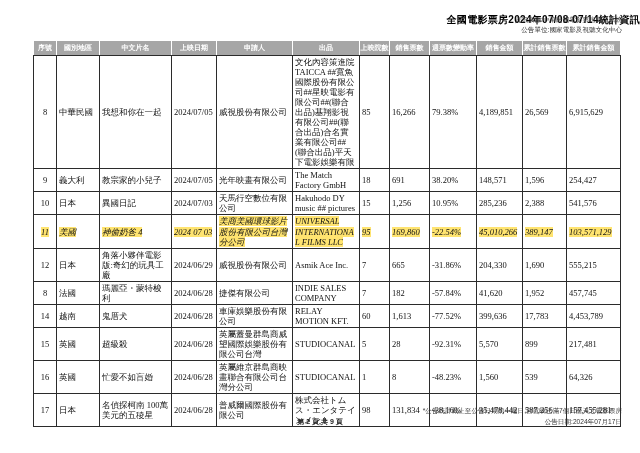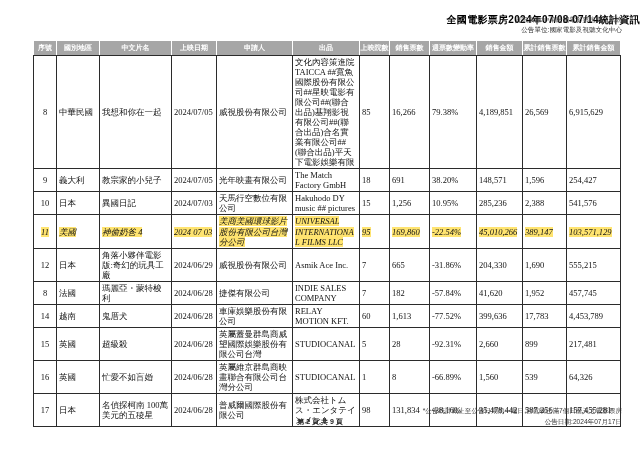--- a/index.html
+++ b/index.html
@@ -193,34 +193,34 @@
       <tr>
         <td class="center"><span>15</span></td>
         <td><span>英國</span></td>
         <td><span>超級殺</span></td>
         <td class="date"><span>2024/06/28</span></td>
         <td><span>英屬蓋曼群島商威望國際娛樂股份有限公司台灣</span></td>
         <td class="producer"><span>STUDIOCANAL</span></td>
         <td class="num"><span>5</span></td>
         <td class="num"><span>28</span></td>
         <td class="num"><span>-92.31%</span></td>
-        <td class="num"><span>2,660</span></td>
+        <td class="num"><span>5,570</span></td>
         <td class="num"><span>899</span></td>
         <td class="num"><span>217,481</span></td>
       </tr>
       <tr>
         <td class="center"><span>16</span></td>
         <td><span>英國</span></td>
         <td><span>忙愛不如盲婚</span></td>
         <td class="date"><span>2024/06/28</span></td>
         <td><span>英屬維京群島商映畫聯合有限公司台灣分公司</span></td>
         <td class="producer"><span>STUDIOCANAL</span></td>
         <td class="num"><span>1</span></td>
         <td class="num"><span>8</span></td>
-        <td class="num"><span>-66.89%</span></td>
+        <td class="num"><span>-48.23%</span></td>
         <td class="num"><span>1,560</span></td>
         <td class="num"><span>539</span></td>
         <td class="num"><span>64,326</span></td>
       </tr>
       <tr>
         <td class="center"><span>17</span></td>
         <td><span>日本</span></td>
         <td><span>名偵探柯南 100萬美元的五稜星</span></td>
         <td class="date"><span>2024/06/28</span></td>
         <td><span>普威爾國際股份有限公司</span></td>

